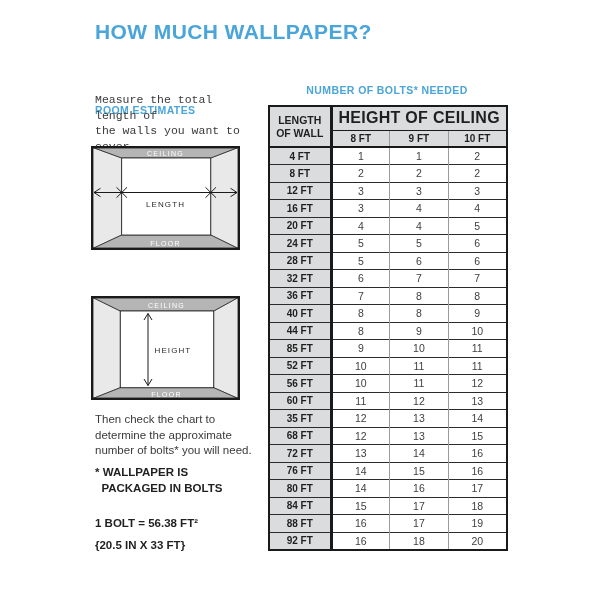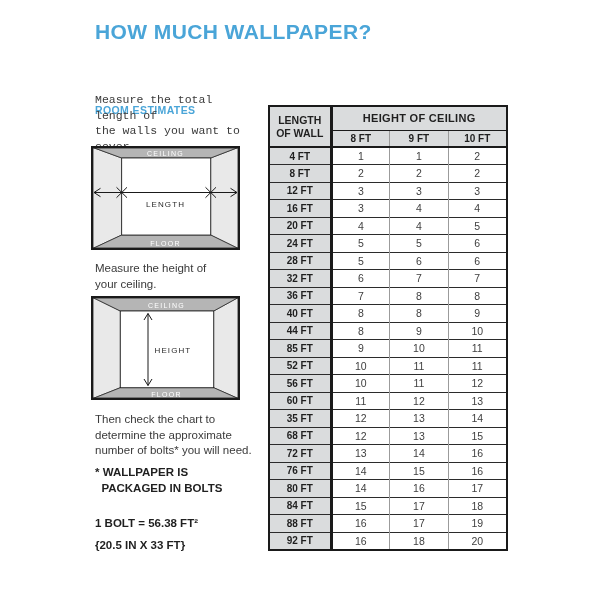--- a/index.html
+++ b/index.html
@@ -56,21 +56,21 @@
   .bolts-table col.c1{width:58.6px;}
   .bolts-table th,.bolts-table td{
     text-align:center;vertical-align:middle;padding:0;
   }
   .corner{
     background:var(--cell-gray);border-right:3px solid var(--ink);
     font-size:10.5px;font-weight:700;color:#1F1F1F;line-height:13px;
     white-space:pre-line;border-bottom:2.2px solid var(--ink);
   }
   .group{
-    background:var(--cell-gray);height:24px;font-size:11px;font-weight:700;
+    background:var(--cell-gray);height:24px;font-size:16px;font-weight:700;
     color:#1F1F1F;letter-spacing:.3px;border-bottom:1.4px solid var(--ink);
   }
   .sub{
     background:var(--cell-gray);height:17px;font-size:10px;font-weight:700;
     color:#1F1F1F;border-bottom:2.2px solid var(--ink);border-left:1px solid #9B9B9B;
   }
   .bolts-table tbody td{height:17.5px;border-top:1.1px solid #2B2B2B;}
   .bolts-table tbody tr:first-child td{border-top:none;}
   .row-label{
     background:var(--cell-gray);border-right:3px solid var(--ink);
@@ -102,22 +102,20 @@
       <path d="M3,46.5 L9.5,42.3 M3,46.5 L9.5,50.7"></path>
       <path d="M146,46.5 L139.5,42.3 M146,46.5 L139.5,50.7"></path>
       <path d="M25.5,41.3 L36,51.7 M36,41.3 L25.5,51.7"></path>
       <path d="M114.5,41.3 L125,51.7 M125,41.3 L114.5,51.7"></path>
     </g>
     <text class="room-label" x="74.5" y="9.5" text-anchor="middle">CEILING</text>
     <text class="room-label" x="74.5" y="99.5" text-anchor="middle">FLOOR</text>
     <text class="dim-label" x="74.5" y="61" text-anchor="middle">LENGTH</text>
   </svg>
 
-  <div class="para p-height">Measure the height of
-your ceiling.</div>
 
   <svg class="diagram d2" viewBox="0 0 149 104">
     <polygon points="1.2,1.2 29.3,15 29.3,91.7 1.2,102.8" fill="#E9E9E9" stroke="#1A1A1A" stroke-width="0.7"></polygon>
     <polygon points="147.8,1.2 122.7,15 122.7,91.7 147.8,102.8" fill="#E9E9E9" stroke="#1A1A1A" stroke-width="0.7"></polygon>
     <polygon points="1.2,1.2 147.8,1.2 122.7,15 29.3,15" fill="#B5B5B5" stroke="#1A1A1A" stroke-width="0.7"></polygon>
     <polygon points="1.2,102.8 29.3,91.7 122.7,91.7 147.8,102.8" fill="#B5B5B5" stroke="#1A1A1A" stroke-width="0.7"></polygon>
     <rect x="29.3" y="15" width="93.4" height="76.7" fill="#FFFFFF" stroke="#1A1A1A" stroke-width="0.8"></rect>
     <rect x="1.2" y="1.2" width="146.6" height="101.6" fill="none" stroke="#1A1A1A" stroke-width="2.4"></rect>
     <g stroke="#1A1A1A" stroke-width="1" fill="none">
       <line x1="57" y1="17.5" x2="57" y2="89.5"></line>
@@ -132,20 +130,21 @@
   <div class="para p-chart">Then check the chart to
 determine the approximate
 number of bolts* you will need.</div>
 
   <div class="footnote">* WALLPAPER IS
   PACKAGED IN BOLTS</div>
 
   <div class="bolt-spec">1 BOLT = 56.38 FT²
 {20.5 IN X 33 FT}</div>
 
+  <div class="section-heading h-bolts">NUMBER OF BOLTS* NEEDED</div>
 
   <table class="bolts-table">
     <colgroup>
         <col class="c0">
         <col class="c1">
         <col class="c1">
         <col class="c1">
       </colgroup>
     <thead>
       <tr>

